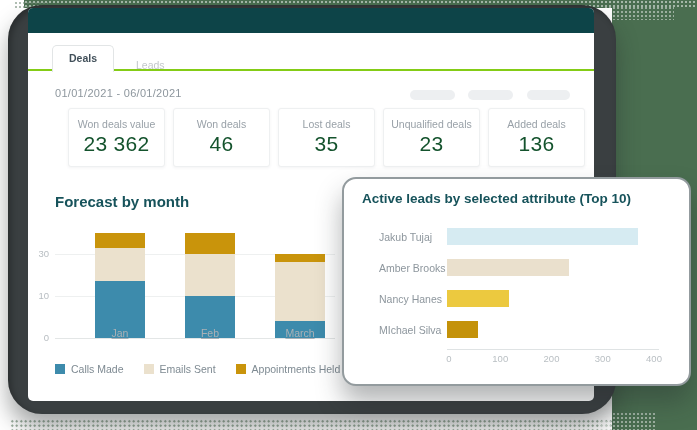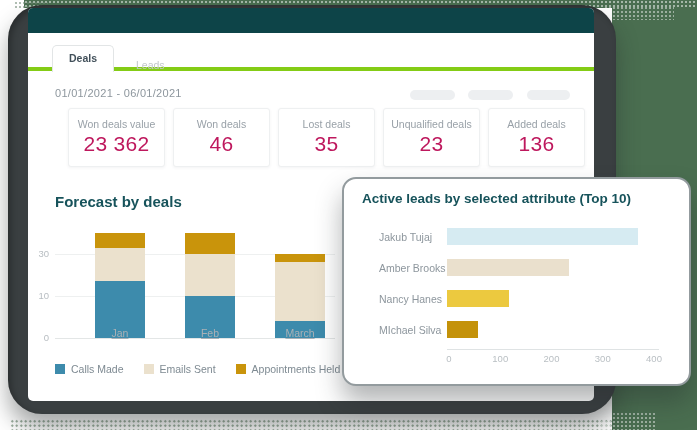--- a/index.html
+++ b/index.html
@@ -20,35 +20,35 @@
   .dots-bottomright { position:absolute; left:600px; top:412px; width:55px; height:18px;
     background-image:radial-gradient(rgba(255,255,255,.45) .9px, transparent 1.3px); background-size:4px 4px; }
 
   
   .frame { position:absolute; left:8px; top:5px; width:608px; height:409px; border-radius:34px;
     background:#3a3f41; box-shadow: inset 3px 3px 6px rgba(0,0,0,.28), 0 14px 22px rgba(35,40,41,.4); }
 
   
   .window { position:absolute; left:28px; top:8px; width:566px; height:393px; background:#fff; border-radius:5px; }
   .titlebar { position:absolute; left:0; top:0; width:100%; height:25px; background:#0d4448; border-radius:5px 5px 0 0; }
-  .tabbar { position:absolute; left:0; top:37px; width:100%; height:26px; border-bottom:4px solid #84cc16; }
+  .tabbar { position:absolute; left:0; top:37px; width:100%; height:26px; border-bottom:2px solid #84cc16; }
   .tab-active { position:absolute; left:24px; top:0; width:62px; height:27px; background:#fff;
     border:1px solid #e2e5e6; border-bottom:none; border-radius:5px 5px 0 0;
     font-size:10.5px; font-weight:bold; color:#42505a; text-align:center; line-height:25px; z-index:2; }
   .tab-inactive { position:absolute; left:86px; top:7px; height:26px; padding:0 22px;
     font-size:10.5px; color:#c3c8cb; line-height:26px; }
   .date-range { position:absolute; left:27px; top:79px; font-size:11px; color:#8d969d; letter-spacing:.3px; }
   .pill { position:absolute; top:82px; height:10px; border-radius:5px; background:#edeff1; }
   .pill1 { left:382px; width:45px; } .pill2 { left:440px; width:45px; } .pill3 { left:499px; width:43px; }
 
   .kpi-row { position:absolute; left:24px; top:100px; display:flex; gap:8px;margin-left:16px; }
   .kpi-card { width:97px; height:59px; background:#fff; border:1px solid #eef0f1; border-radius:3px;
     box-shadow:0 1px 3px rgba(80,90,100,.07); text-align:center; }
   .kpi-label { margin-top:9px; font-size:10.5px; color:#99a1a8; }
-  .kpi-value { margin-top:2px; font-size:21px; color:#be185d; font-weight:500; letter-spacing:.3px; }
+  .kpi-value { margin-top:2px; font-size:21px; color:#14532d; font-weight:500; letter-spacing:.3px; }
 
   .section-title { position:absolute; font-weight:bold; color:#17535b; }
   .forecast-title { left:27px; top:185px; font-size:15px; }
 
   
   .plot { position:absolute; left:27px; top:200px; width:282px; height:150px; }
   .gridline { position:absolute; left:0; width:280px; height:1px; background:#eef0f0; }
   .gridline.baseline { background:#e3e6e6; }
   .ytick { position:absolute; left:-26px; width:20px; text-align:right; font-size:9.5px; color:#b7bdc1; }
   .seg { position:absolute; }
@@ -113,21 +113,21 @@
       <div class="kpi-card">
         <div class="kpi-label">Unqualified deals</div>
         <div class="kpi-value">23</div>
       </div>
       <div class="kpi-card">
         <div class="kpi-label">Added deals</div>
         <div class="kpi-value">136</div>
       </div>
     </div>
 
-    <div class="section-title forecast-title">Forecast by deals</div>
+    <div class="section-title forecast-title">Forecast by month</div>
 
     <div class="plot">
         <div class="gridline baseline" style="top: 130px;"></div>
         <div class="ytick" style="top: 124px;">0</div>
         <div class="gridline" style="top: 88px;"></div>
         <div class="ytick" style="top: 82px;">10</div>
         <div class="gridline" style="top: 46px;"></div>
         <div class="ytick" style="top: 40px;">30</div>
         <div class="seg" style="left: 40px; width: 50px; height: 56.7px; top: 73.3px; background: rgb(61, 139, 172);"></div>
         <div class="seg" style="left: 40px; width: 50px; height: 33.6px; top: 39.7px; background: rgb(235, 225, 205);"></div>

